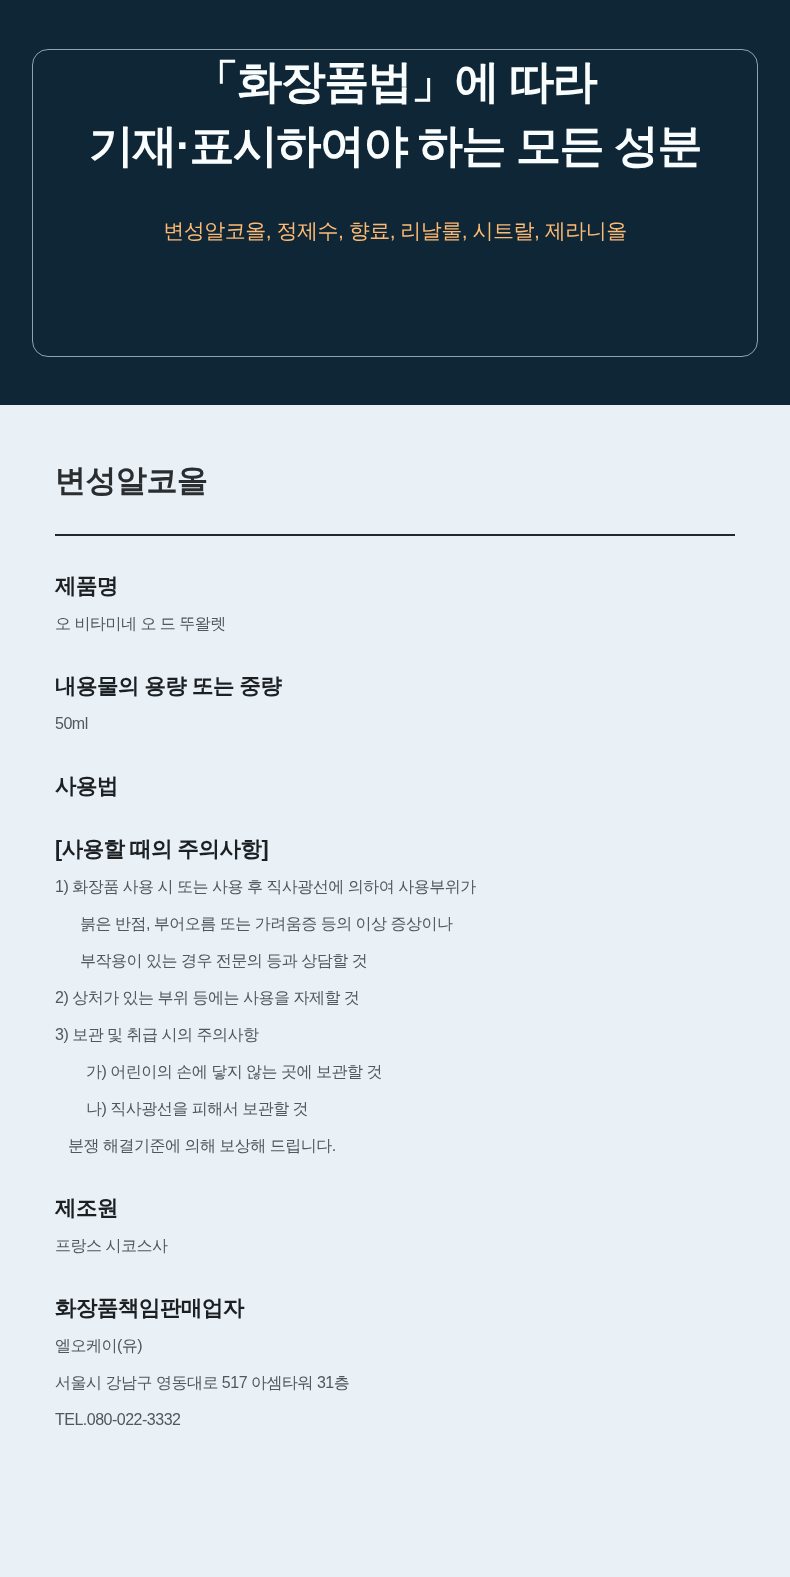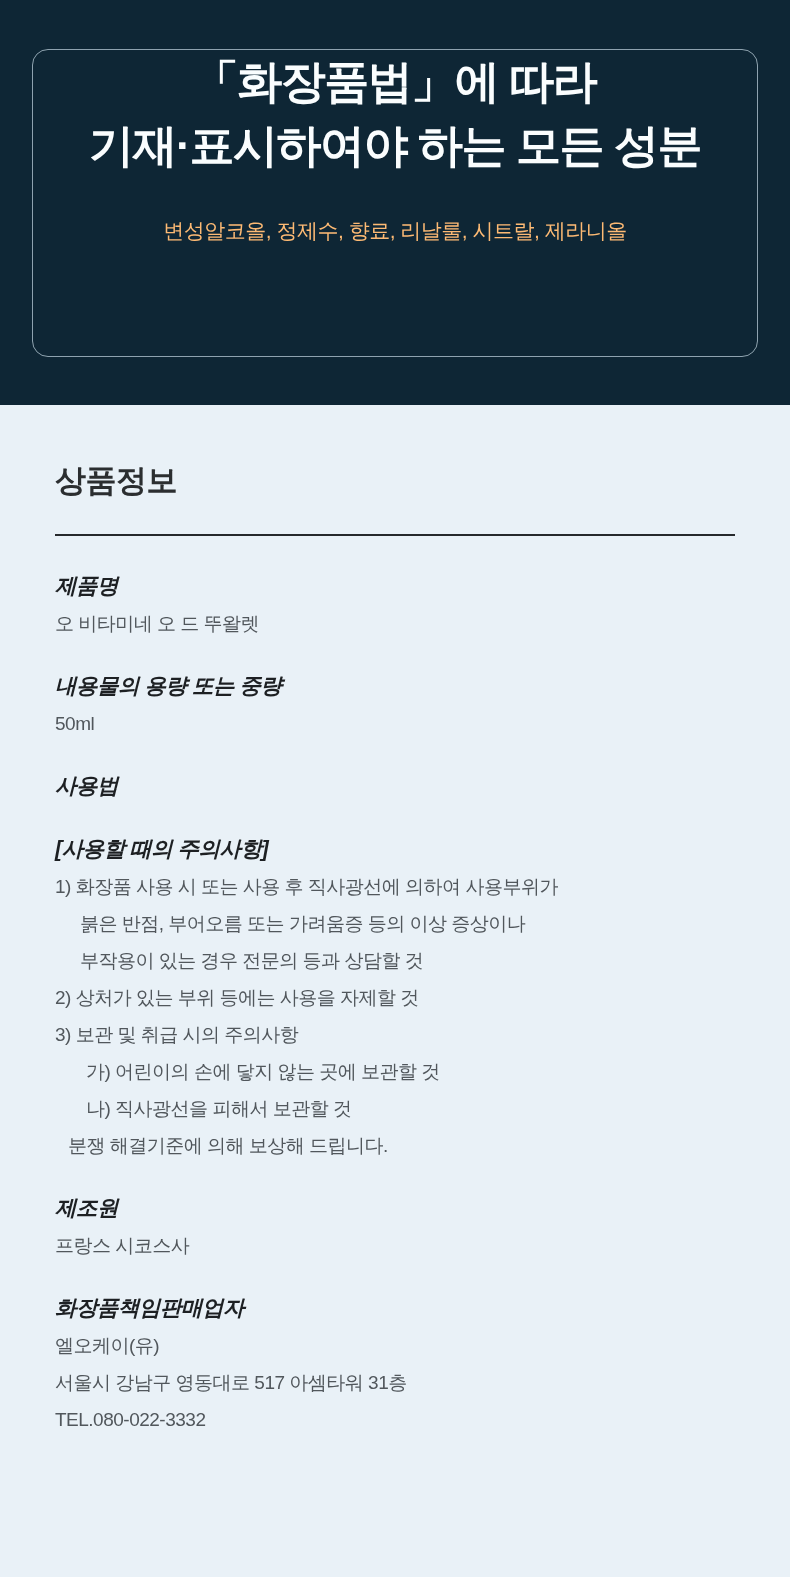--- a/index.html
+++ b/index.html
@@ -36,24 +36,24 @@
     font-size: 31px; font-weight: 700; color: #2b2e30;
     letter-spacing: -0.5px; line-height: 40px; margin: 0 0 33px;
   }
   .heading-divider {
     border: none; border-top: 2px solid #26292c;
     margin: 0 0 32px;
   }
   .sec { margin-bottom: 26px; }
   .sec-label {
     font-size: 21.5px; font-weight: 700; color: #1d2023;
-    line-height: 37px; letter-spacing: -0.5px; font-style: italic;
+    line-height: 37px; letter-spacing: -0.5px;
   }
   .sec-line {
-    font-size: 19px; color: #51575c;
+    font-size: 16px; color: #51575c;
     line-height: 37px; letter-spacing: -0.5px;
   }
   .ind-a { padding-left: 25px; }
   .ind-b { padding-left: 31px; }
   .ind-c { padding-left: 13px; }
 </style>
 </head>
 <body>
 
 <div class="page">
@@ -62,21 +62,21 @@
     <div class="banner-box">
       <div class="banner-title">
         <div>「화장품법」에 따라</div>
         <div>기재·표시하여야 하는 모든 성분</div>
       </div>
       <div class="banner-sub">변성알코올, 정제수, 향료, 리날룰, 시트랄, 제라니올</div>
     </div>
   </div>
 
   <div class="info">
-    <h2 class="info-heading">상품정보</h2>
+    <h2 class="info-heading">변성알코올</h2>
     <hr class="heading-divider">
 
     <div class="sec">
       <div class="sec-label">제품명</div>
       <div class="sec-line">오 비타미네 오 드 뚜왈렛</div>
     </div>
 
     <div class="sec">
       <div class="sec-label">내용물의 용량 또는 중량</div>
       <div class="sec-line">50ml</div>

